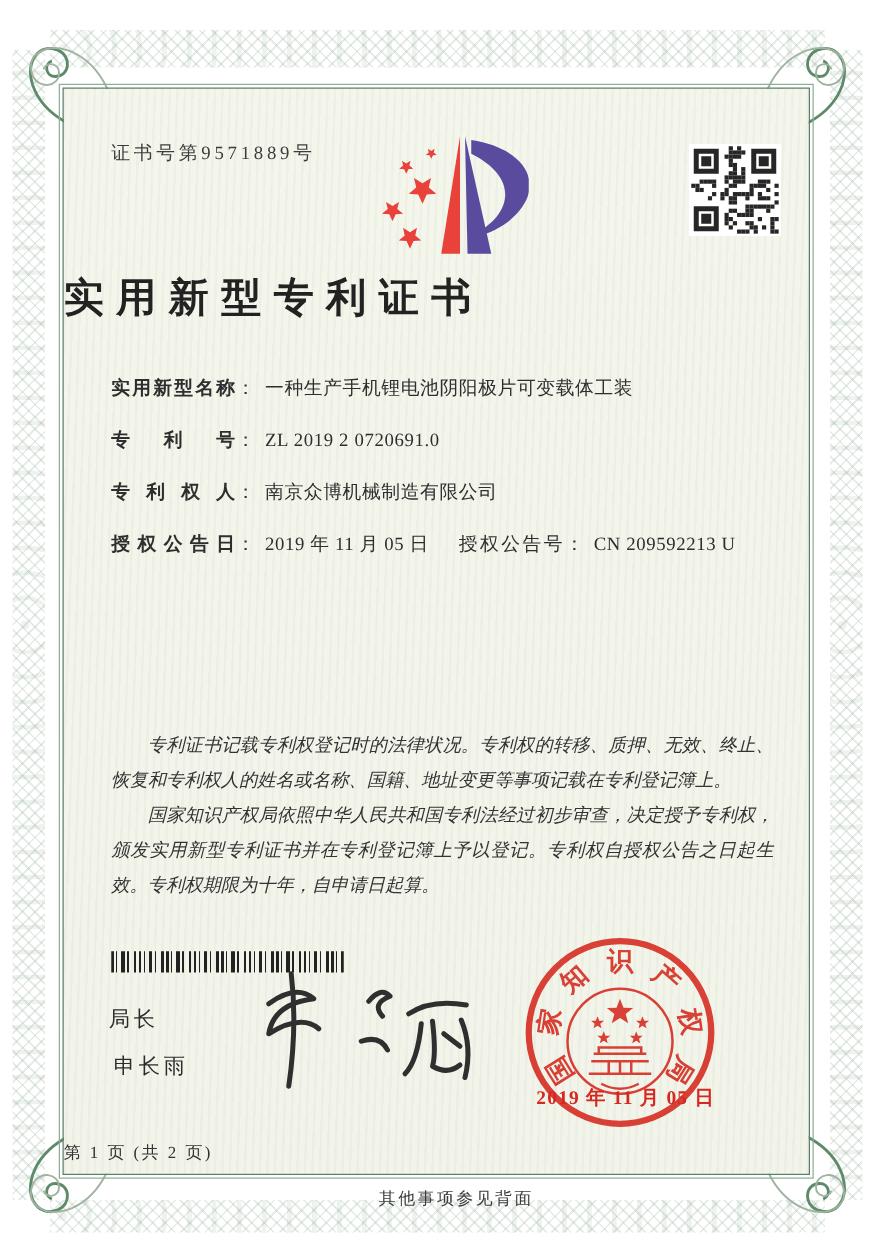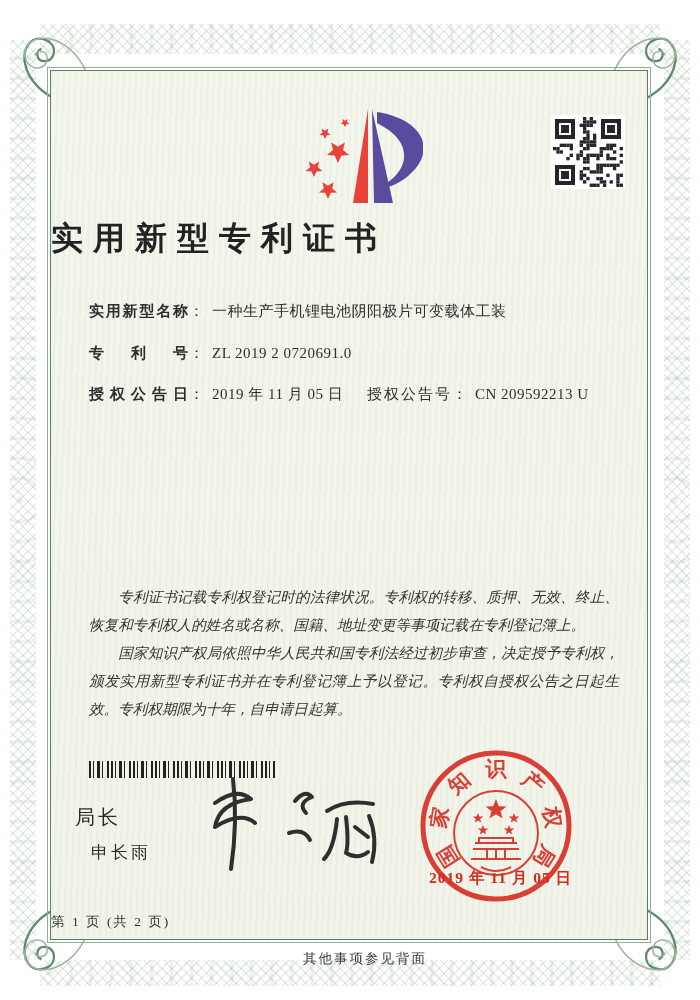--- a/index.html
+++ b/index.html
@@ -64,21 +64,21 @@
 
   .barcode{position:absolute;left:38px;top:690px;width:186px;height:17px;
     background:repeating-linear-gradient(90deg,
       #222 0 2px, transparent 2px 4px,
       #222 4px 5px, transparent 5px 8px,
       #222 8px 11px, transparent 11px 13px,
       #222 13px 14px, transparent 14px 18px,
       #222 18px 20px, transparent 20px 22px);
   }
 
-  .signer-title{position:absolute;left:24px;top:733px;font-size:20px;letter-spacing:3px;color:#2b2b2b;}
+  .signer-title{position:absolute;left:36px;top:733px;font-size:17px;letter-spacing:3px;color:#2b2b2b;}
   .signer-name{position:absolute;left:40px;top:770px;font-size:17px;letter-spacing:3px;color:#2b2b2b;}
   .signature{position:absolute;left:128px;top:700px;}
 
   .seal{position:absolute;left:366px;top:676px;}
   .seal-date{position:absolute;left:378px;top:797px;font-size:15.5px;font-weight:700;
     color:#d5281e;letter-spacing:1px;}
 
   .page-info{position:absolute;left:0;right:0;top:842px;text-align:left;font-size:13.5px;letter-spacing:2px;color:#333;}
   .back-note{position:absolute;left:0;right:0;top:950px;text-align:center;font-size:13.5px;letter-spacing:2px;color:#3a3a3a;padding-left:30px;}
 </style>
@@ -108,20 +108,21 @@
     <path d="M60,84 q-10,-14 4,-18 q10,-3 8,8 M84,60 q-14,-10 -18,4 q-3,10 8,8" fill="none" stroke="#7fa08a" stroke-width="1.6"></path>
   </svg>
   <svg class="corner c-br" viewBox="0 0 100 100">
     <path d="M96,96 C60,92 32,78 23,52 C17,32 28,17 44,23 C56,28 54,45 42,45 C34,45 32,35 39,32" fill="none" stroke="#5d8a68" stroke-width="2.4"></path>
     <path d="M96,96 C92,60 78,32 52,23 C32,17 17,28 23,44 C28,56 45,54 45,42 C45,34 35,32 32,39" fill="none" stroke="#9fb3a0" stroke-width="1.6"></path>
     <path d="M60,84 q-10,-14 4,-18 q10,-3 8,8 M84,60 q-14,-10 -18,4 q-3,10 8,8" fill="none" stroke="#7fa08a" stroke-width="1.6"></path>
   </svg>
 
   <div class="frame">
 
+    <div class="cert-no">证书号第9571889号</div>
 
     <svg class="logo" width="142" height="114" viewBox="0 0 142 114">
       <polygon points="87,10 72,104 87,104" fill="#e8423a"></polygon>
       <polygon points="91,10 93,104 112,104" fill="#5a4b9e"></polygon>
       <path d="M96,13 C142,20 158,52 126,78 C114,87 104,90 97,89 C128,74 136,44 96,24 Z" fill="#5a4b9e"></path>
       <polygon points="57,64 60.4,56.5 68,56 62,51 63.8,43.4 57,47.6 50.2,43.4 52,51 46,56 53.6,56.5" fill="#e8423a"></polygon>
       <polygon points="33,78 35.6,72.4 41.5,72 36.8,68.2 38.2,62.5 33,65.7 27.8,62.5 29.2,68.2 24.5,72 30.4,72.4" fill="#e8423a"></polygon>
       <polygon points="47,100 49.8,93.8 56,93.4 51.2,89.4 52.6,83.2 47,86.7 41.4,83.2 42.8,89.4 38,93.4 44.2,93.8" fill="#e8423a"></polygon>
       <polygon points="44,40 45.7,36.3 49.6,36 46.5,33.4 47.4,29.6 44,31.8 40.6,29.6 41.5,33.4 38.4,36 42.3,36.3" fill="#e8423a"></polygon>
       <polygon points="64,28 65.4,25.2 68.4,25 66,23 66.7,20 64,21.7 61.3,20 62,23 59.6,25 62.6,25.2" fill="#e8423a"></polygon>
@@ -251,20 +252,23 @@
 
     <div class="title">实用新型专利证书</div>
 
     <div class="fields">
       <div class="frow">
         <span class="flabel">实用新型名称</span><span class="fcolon">：</span><span class="fvalue">一种生产手机锂电池阴阳极片可变载体工装</span>
       </div>
       <div class="frow">
         <span class="flabel">专利号</span><span class="fcolon">：</span><span class="fvalue">ZL 2019 2 0720691.0</span>
       </div>
+      <div class="frow">
+        <span class="flabel">专利权人</span><span class="fcolon">：</span><span class="fvalue">南京众博机械制造有限公司</span>
+      </div>
       <div class="frow frow-split">
         <span><span class="flabel">授权公告日</span><span class="fcolon">：</span><span class="fvalue">2019 年 11 月 05 日</span></span>
         <span class="second"><span class="flabel2">授权公告号</span><span class="fcolon">：</span><span class="fvalue">CN 209592213 U</span></span>
       </div>
     </div>
 
     <div class="paras">
       <p>专利证书记载专利权登记时的法律状况。专利权的转移、质押、无效、终止、恢复和专利权人的姓名或名称、国籍、地址变更等事项记载在专利登记簿上。</p>
       <p>国家知识产权局依照中华人民共和国专利法经过初步审查，决定授予专利权，颁发实用新型专利证书并在专利登记簿上予以登记。专利权自授权公告之日起生效。专利权期限为十年，自申请日起算。</p>
     </div>

